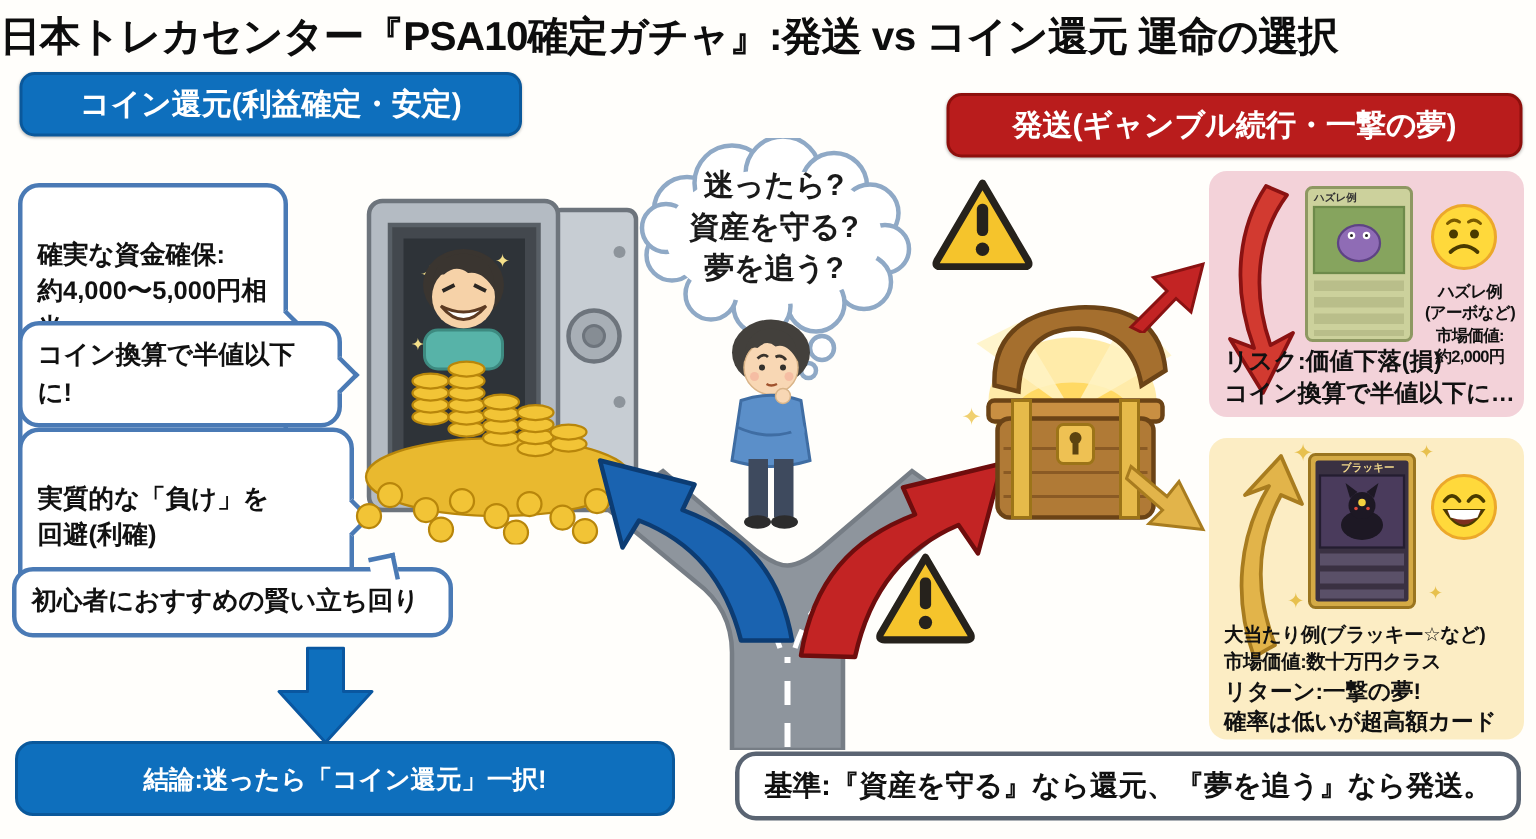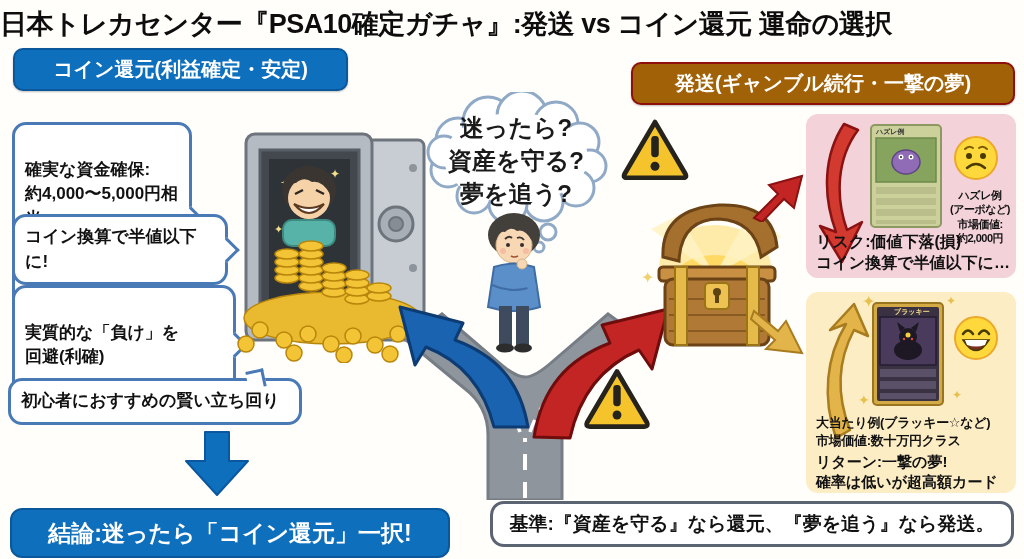--- a/index.html
+++ b/index.html
@@ -4,32 +4,32 @@
 <style>
   html,body{margin:0;padding:0;}
   body{font-family:"Liberation Sans","DejaVu Sans",sans-serif;background:#ffffff;}
   .canvas{position:relative;width:1024px;height:559px;background:#fffefb;overflow:hidden;}
   .abs{position:absolute;}
   .preline{white-space:pre-line;}
   .title{top:6px;left:0;width:1024px;text-align:left;font-size:27px;font-weight:800;color:#0d0d0d;letter-spacing:-0.5px;}
   .hdr{height:39px;border-radius:10px;display:flex;align-items:center;justify-content:center;
        color:#fff;font-size:20px;font-weight:800;box-shadow:0 1px 2px rgba(0,0,0,.25);}
   .hdr-blue{left:13px;top:48px;width:331px;background:#0e6fbd;border:2px solid #0a589b;}
-  .hdr-red{left:631px;top:62px;width:380px;background:#a16207;border:2px solid #8e0f0c;}
+  .hdr-red{left:631px;top:62px;width:380px;background:#b91c1c;border:2px solid #8e0f0c;}
   .bubble{background:#fff;border:3px solid #4a7ab5;border-radius:14px;color:#111;
           font-size:17px;font-weight:800;line-height:1.45;padding:8px 10px;box-sizing:border-box;}
   .tail{position:absolute;width:15px;height:15px;background:#fff;border-top:3px solid #4a7ab5;border-right:3px solid #4a7ab5;}
   .tail-right{right:-11px;top:calc(50% - 9px);transform:rotate(45deg);}
   .tail-upright{right:34px;top:-11px;transform:rotate(-12deg);}
   .bluebox{background:#0e6fbd;border:2px solid #0a589b;border-radius:12px;color:#fff;
            display:flex;align-items:center;justify-content:center;font-weight:800;}
-  .conclusion{left:10px;top:508px;width:436px;height:46px;font-size:23px;}
+  .conclusion{left:10px;top:494px;width:436px;height:46px;font-size:17px;}
   .footer{left:490px;top:501px;width:524px;height:46px;background:#fff;border:3px solid #5a6472;border-radius:14px;
           display:flex;align-items:center;justify-content:center;font-size:19px;font-weight:800;color:#111;box-sizing:border-box;}
-  .thought-text{left:441px;top:111px;width:150px;text-align:center;font-size:24px;font-weight:800;color:#1a1a1a;line-height:1.38;}
+  .thought-text{left:441px;top:111px;width:150px;text-align:center;font-size:20px;font-weight:800;color:#1a1a1a;line-height:1.38;}
   .caution{left:594px;top:176px;width:140px;font-size:19px;font-weight:800;color:#111;}
   .panel{border-radius:12px;box-sizing:border-box;}
   .panel-pink{left:806px;top:114px;width:210px;height:164px;background:#f3d2d9;padding-left:29px;}
   .panel-yellow{left:806px;top:292px;width:210px;height:201px;background:#fcedc4;}
   .side-text{left:136px;top:74px;width:76px;text-align:center;font-size:11px;font-weight:800;color:#111;
              line-height:1.3;letter-spacing:-0.5px;}
   .risk-text{left:10px;top:118px;width:198px;font-size:16px;font-weight:800;color:#111;line-height:1.3;}
   .win-example{left:10px;top:122px;width:198px;font-size:13px;font-weight:800;color:#111;line-height:1.35;letter-spacing:-0.3px;}
   .win-return{left:10px;top:160px;width:198px;font-size:15px;font-weight:800;color:#111;line-height:1.3;}
   .sparkle{position:absolute;color:#e7c04e;font-weight:700;}

